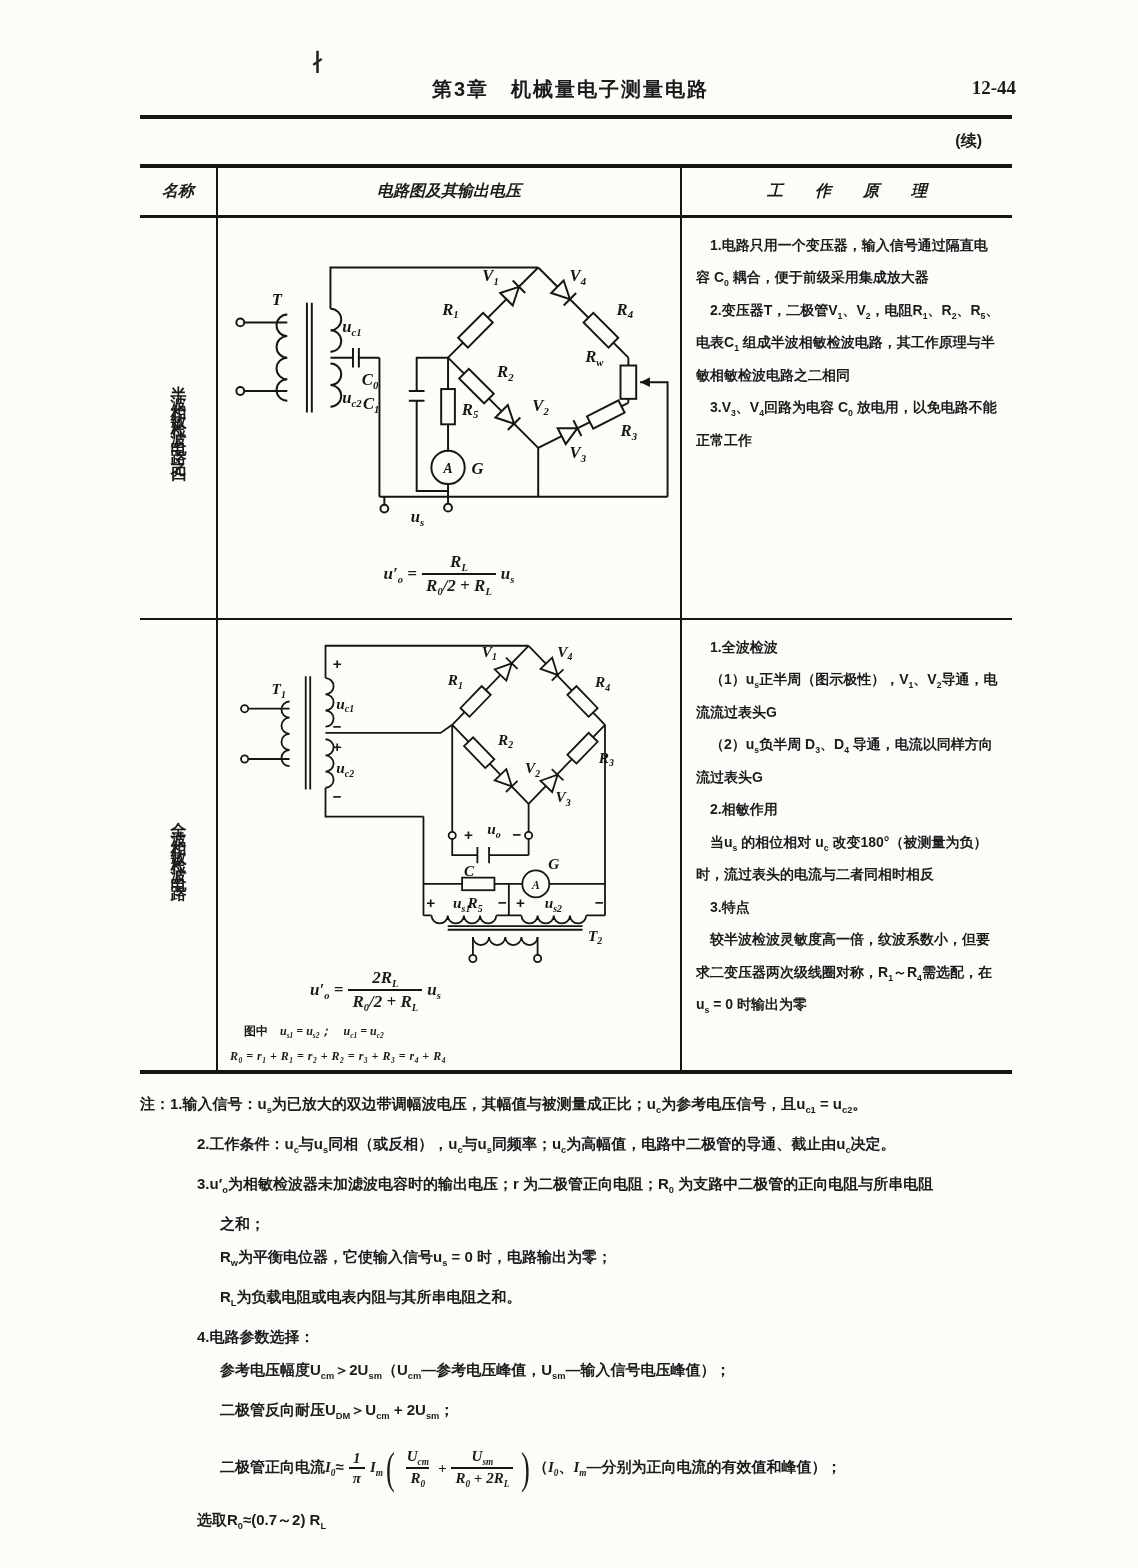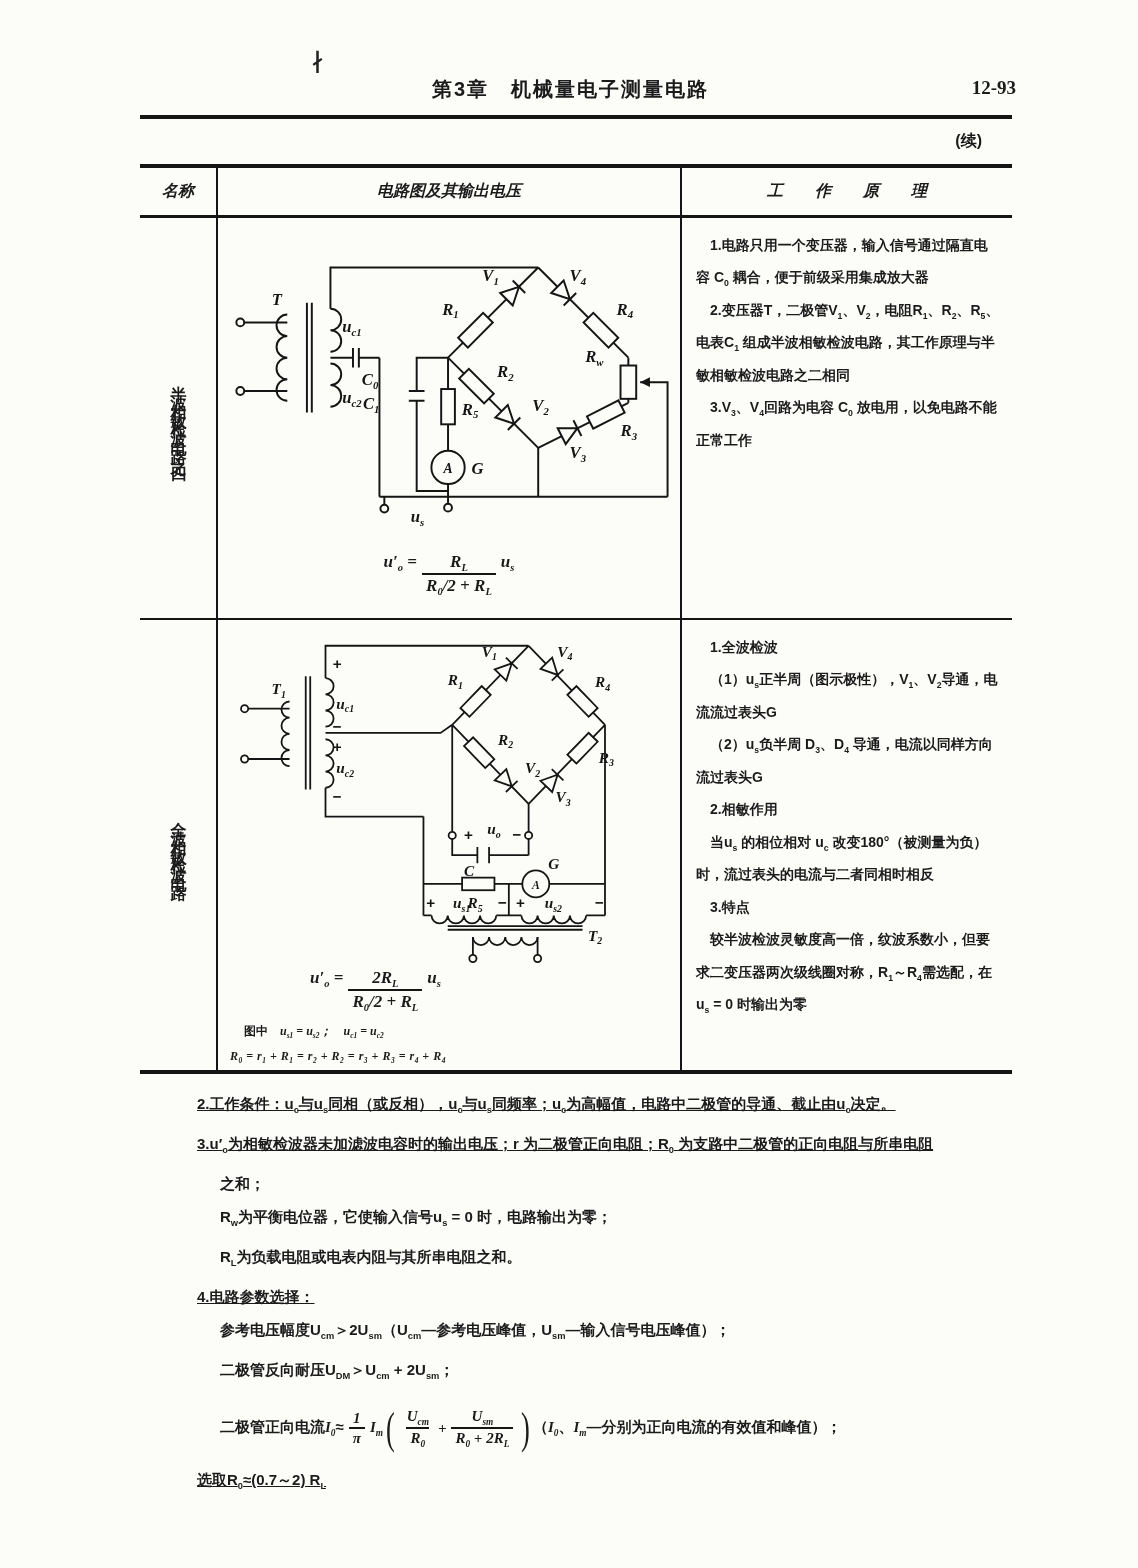--- a/index.html
+++ b/index.html
@@ -20,36 +20,36 @@
   .thead>div{padding:13px 0;text-align:center;font-weight:bold;font-size:16px;}
   .cmid,.cright{border-left:2px solid #151515;}
   .trow.first{border-bottom:2px solid #151515;height:400px;}
   .trow.second{height:450px;}
   .cell-name{display:flex;align-items:center;justify-content:center;}
   .vert{writing-mode:vertical-rl;text-orientation:upright;letter-spacing:9px;font-size:16px;font-weight:bold;}
   .cell-circuit{position:relative;overflow:hidden;}
   .cell-principle{padding:11px 12px 0 14px;font-size:14px;line-height:2.32;font-weight:600;}
   .cell-principle p{margin:0;text-indent:1em;}
   
-  .formula{display:flex;font-family:"Liberation Serif",serif;
+  .formula{display:flex;align-items:center;font-family:"Liberation Serif",serif;
            font-style:italic;font-weight:bold;font-size:17px;}
   .formula.center{justify-content:center;}
   .frac{display:inline-flex;flex-direction:column;align-items:center;margin:0 5px;}
   .frac .den{border-top:2px solid #151515;padding:1px 4px 0 4px;}
   .frac .num{padding:0 4px;}
   sub{font-size:0.62em;}
   .f-row2{margin-top:-4px;padding-left:92px;}
   .f-line{font-family:"Liberation Serif",serif;font-style:italic;font-weight:bold;font-size:12px;
           margin-top:9px;padding-left:26px;}
   .f-line.wide{padding-left:12px;letter-spacing:0.5px;}
   .f-line .cjk{font-style:normal;font-family:"Liberation Sans",sans-serif;}
   
   .notes{margin-top:13px;font-size:15px;font-weight:600;}
   .nline{line-height:33px;}
-  .ind1{padding-left:57px;text-decoration:underline;}
+  .ind1{padding-left:57px;}
   .ind2{padding-left:80px;}
   .nformula{display:flex;align-items:center;padding-left:80px;margin:6px 0;height:58px;}
   .paren{font-size:44px;font-weight:400;font-family:"Liberation Serif",serif;transform:scaleX(0.6);display:inline-block;}
   .mvar{font-family:"Liberation Serif",serif;font-style:italic;font-weight:bold;}
   
   svg{display:block;}
   svg .wire{stroke:#151515;stroke-width:2;fill:none;}
   svg .comp{stroke:#151515;stroke-width:2;fill:#fcfcf9;}
   svg .lbl{font-family:"Liberation Serif",serif;font-style:italic;font-weight:bold;font-size:17px;fill:#151515;}
   svg .lbl .sub{font-size:11px;}
@@ -58,21 +58,21 @@
 </style>
 </head>
 <body>
 
 <div class="page">
   <div class="stray-mark">∤</div>
   <div class="content">
 
     <div class="doc-header">
       <div class="chapter">第3章　机械量电子测量电路</div>
-      <div class="pageno">12-93</div>
+      <div class="pageno">12-44</div>
     </div>
     <div class="rule"></div>
     <div class="continued">(续)</div>
 
     <div class="tbl">
       <div class="thead">
         <div>名称</div>
         <div class="cmid">电路图及其输出电压</div>
         <div class="cright">工　　作　　原　　理</div>
       </div>
@@ -285,20 +285,21 @@
           <p>（2）u<sub>s</sub>负半周 D<sub>3</sub>、D<sub>4</sub> 导通，电流以同样方向流过表头G</p>
           <p>2.相敏作用</p>
           <p>当u<sub>s</sub> 的相位相对 u<sub>c</sub> 改变180°（被测量为负）时，流过表头的电流与二者同相时相反</p>
           <p>3.特点</p>
           <p>较半波检波灵敏度高一倍，纹波系数小，但要求二变压器两次级线圈对称，R<sub>1</sub>～R<sub>4</sub>需选配，在u<sub>s</sub> = 0 时输出为零</p>
         </div>
       </div>
     </div>
 
     <div class="notes">
+      <div class="nline">注：1.输入信号：u<sub>s</sub>为已放大的双边带调幅波电压，其幅值与被测量成正比；u<sub>c</sub>为参考电压信号，且u<sub>c1</sub> = u<sub>c2</sub>。</div>
       <div class="nline ind1">2.工作条件：u<sub>c</sub>与u<sub>s</sub>同相（或反相），u<sub>c</sub>与u<sub>s</sub>同频率；u<sub>c</sub>为高幅值，电路中二极管的导通、截止由u<sub>c</sub>决定。</div>
       <div class="nline ind1">3.u′<sub>o</sub>为相敏检波器未加滤波电容时的输出电压；r 为二极管正向电阻；R<sub>0</sub> 为支路中二极管的正向电阻与所串电阻</div>
       <div class="nline ind2">之和；</div>
       <div class="nline ind2">R<sub>w</sub>为平衡电位器，它使输入信号u<sub>s</sub> = 0 时，电路输出为零；</div>
       <div class="nline ind2">R<sub>L</sub>为负载电阻或电表内阻与其所串电阻之和。</div>
       <div class="nline ind1">4.电路参数选择：</div>
       <div class="nline ind2">参考电压幅度U<sub>cm</sub>＞2U<sub>sm</sub>（U<sub>cm</sub>—参考电压峰值，U<sub>sm</sub>—输入信号电压峰值）；</div>
       <div class="nline ind2">二极管反向耐压U<sub>DM</sub>＞U<sub>cm</sub> + 2U<sub>sm</sub>；</div>
       <div class="nformula">
         <span><span style="font-family:'Liberation Sans',sans-serif">二极管正向电流</span><span class="mvar">I<sub>0</sub></span>≈</span>

